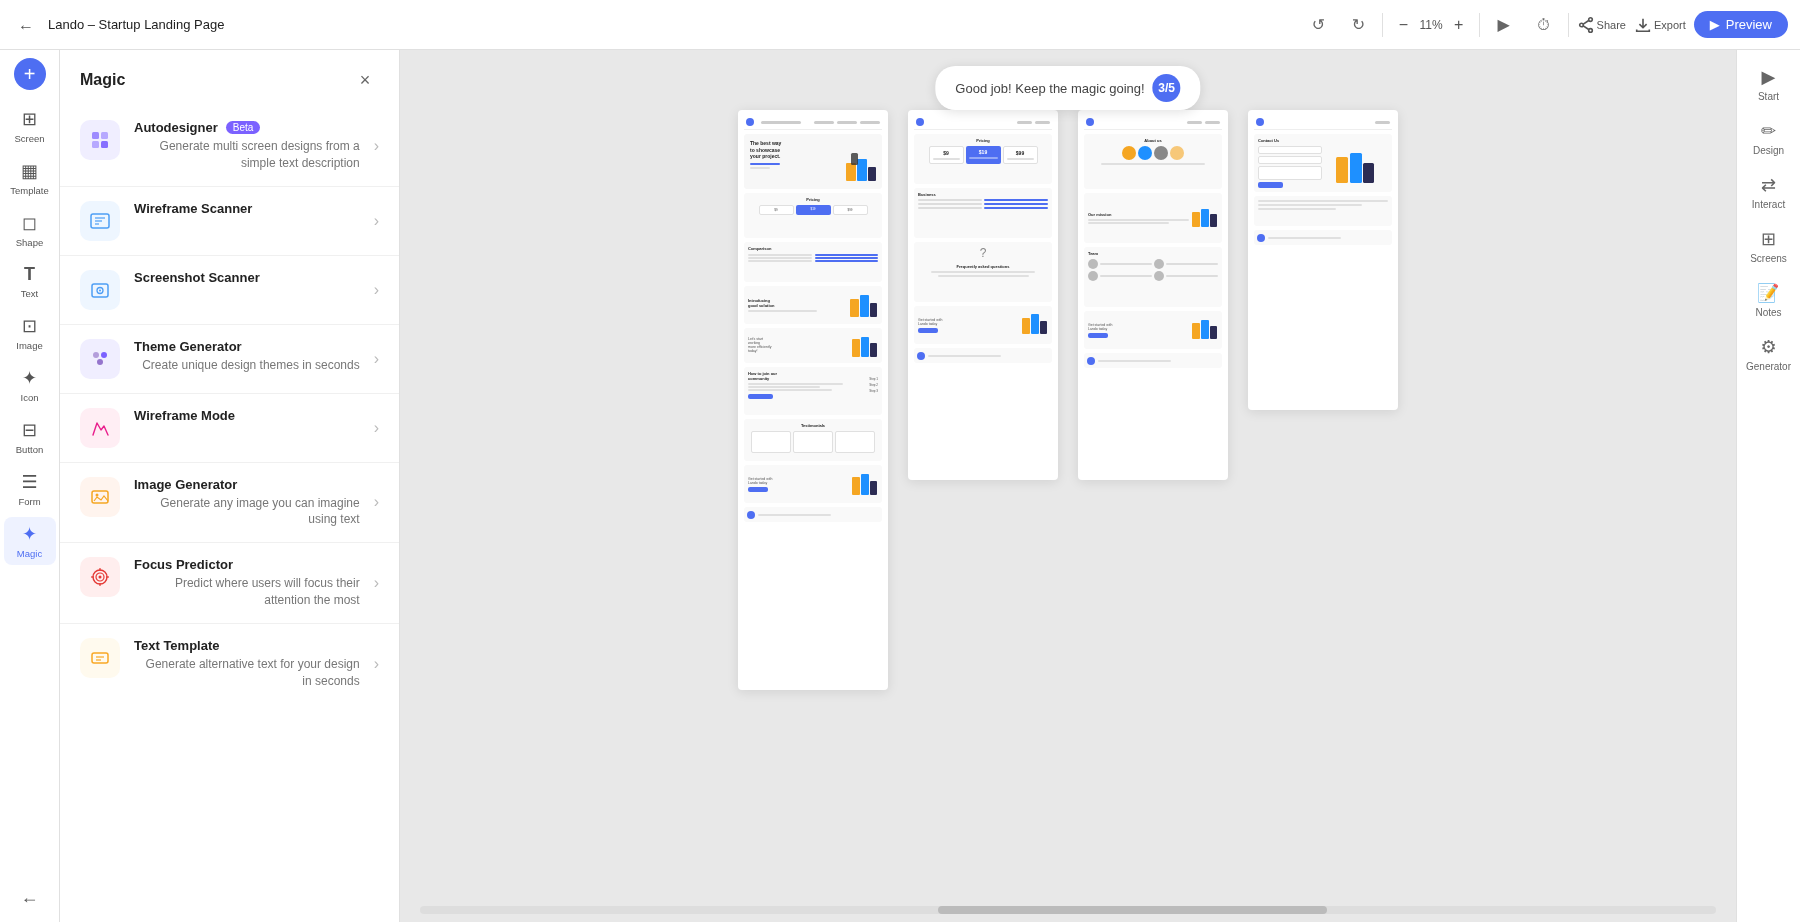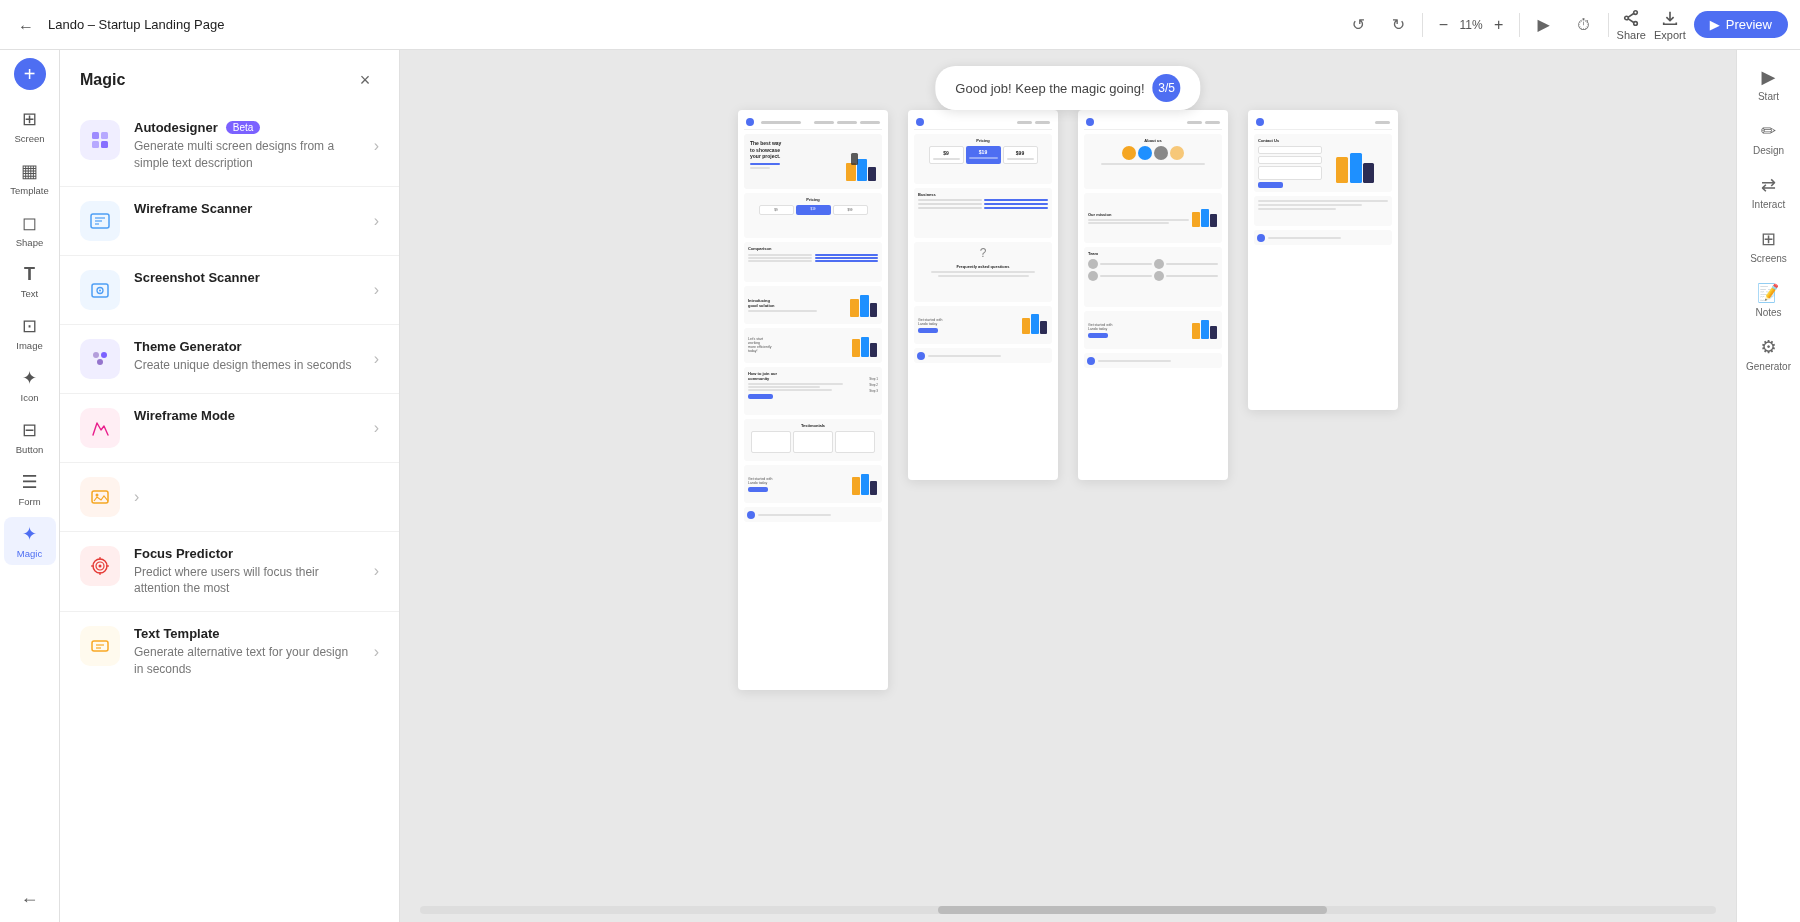--- a/index.html
+++ b/index.html
@@ -65,21 +65,21 @@
       color: #fff;
       border: none;
       border-radius: 20px;
       padding: 6px 16px;
       font-size: 13px;
       font-weight: 500;
       cursor: pointer;
       display: flex; align-items: center; gap: 6px;
     }
     .share-btn, .export-btn {
-      display: flex; flex-direction: column; align-items: center;
+      display: flex; flex-direction: row; align-items: center;
       gap: 2px;
       font-size: 11px; color: #555;
       background: none; border: none; cursor: pointer;
     }
     .share-btn svg, .export-btn svg { width: 18px; height: 18px; }
 
     
     .main {
       display: flex;
       flex: 1;
@@ -161,21 +161,21 @@
       font-size: 20px;
       flex-shrink: 0;
     }
     .magic-item-icon.purple { background: #F0EEFF; }
     .magic-item-icon.blue { background: #EEF6FF; }
     .magic-item-icon.orange { background: #FFF4EE; }
     .magic-item-icon.pink { background: #FFEEF4; }
     .magic-item-icon.red { background: #FFEEEE; }
     .magic-item-icon.yellow { background: #FFFAEE; }
 
-    .magic-item-text { flex: 1; }
+    .magic-item-text { flex: 1; text-align: right; }
     .magic-item-name {
       font-size: 13px; font-weight: 600; color: #222;
       display: flex; align-items: center; gap: 8px;
     }
     .beta-badge {
       font-size: 10px; background: #7B61FF; color: #fff;
       padding: 1px 7px; border-radius: 10px; font-weight: 500;
     }
     .magic-item-desc { font-size: 12px; color: #777; margin-top: 3px; line-height: 1.4; }
     .magic-item-chevron { color: #bbb; font-size: 16px; align-self: center; }
@@ -201,21 +201,21 @@
       font-size: 13px; color: #444;
       display: flex; align-items: center; gap: 8px;
       z-index: 5;
       white-space: nowrap;
     }
     .notif-counter {
       width: 28px; height: 28px;
       border-radius: 50%;
       background: #4E6EF2;
       color: #fff;
-      font-size: 12px; font-weight: 400;
+      font-size: 12px; font-weight: 700;
       display: flex; align-items: center; justify-content: center;
     }
     .canvas-content {
       flex: 1;
       display: flex;
       align-items: flex-start;
       justify-content: center;
       padding: 60px 30px 30px;
       gap: 20px;
       overflow: auto;
@@ -454,20 +454,24 @@
     </div>
 
     <div class="magic-item">
       <div class="magic-item-icon orange">
         <svg width="22" height="22" viewBox="0 0 22 22" fill="none">
           <rect x="3" y="5" width="16" height="12" rx="2" stroke="#F5A623" stroke-width="1.5" fill="none"></rect>
           <circle cx="8" cy="9" r="1.5" fill="#F5A623"></circle>
           <path d="M5 15 L8 11 L12 14 L15 10 L19 15" stroke="#F5A623" stroke-width="1.2" fill="none"></path>
         </svg>
       </div>
+      <div class="magic-item-text">
+        <div class="magic-item-name">Image Generator</div>
+        <div class="magic-item-desc">Generate any image you can imagine using text</div>
+      </div>
       <span class="magic-item-chevron">›</span>
     </div>
 
     <div class="magic-item">
       <div class="magic-item-icon red">
         <svg width="22" height="22" viewBox="0 0 22 22" fill="none">
           <circle cx="11" cy="11" r="7" stroke="#E53935" stroke-width="1.4" fill="none"></circle>
           <circle cx="11" cy="11" r="4" stroke="#E53935" stroke-width="1.2" fill="none"></circle>
           <circle cx="11" cy="11" r="1.5" fill="#E53935"></circle>
           <line x1="11" y1="2" x2="11" y2="5" stroke="#E53935" stroke-width="1.2"></line>

